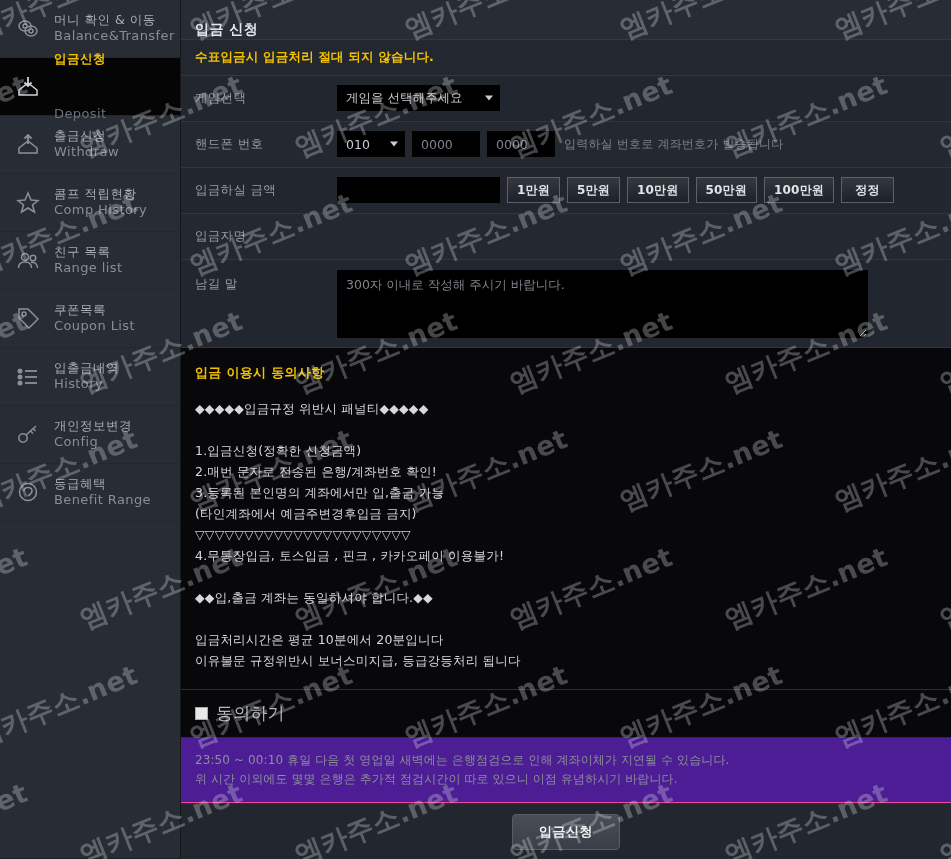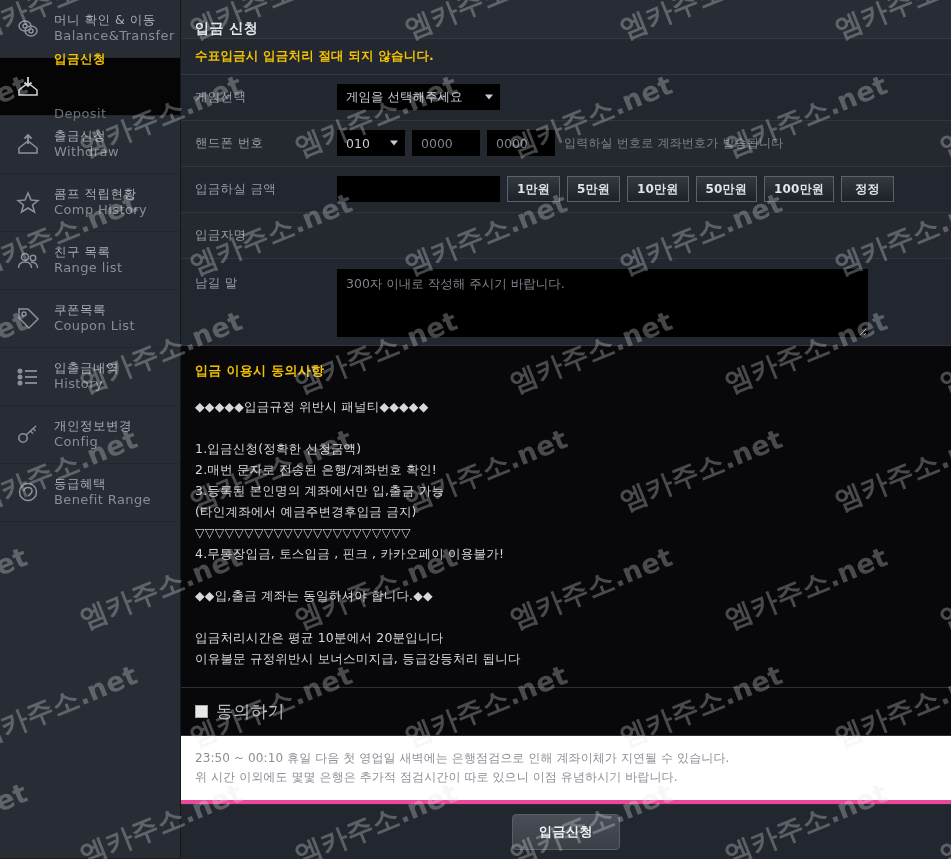--- a/index.html
+++ b/index.html
@@ -160,22 +160,22 @@
   }
   .cbx {
     width: 13px; height: 13px;
     background: #e8e8e8; border: 1px solid #aaa;
     cursor: pointer; flex: 0 0 13px;
   }
   .agree-label { font-size: 17px; color: #b5b8be; letter-spacing: .2px; }
 
   .footnote {
     padding: 13px 0 13px 14px;
-    background: #ffffff;
-    border-bottom: 4px solid #ec4899;
+    background: #4c1d95;
+    border-bottom: 1px solid #ec4899;
   }
   .footnote-line {
     font-size: 12px; color: #8b8f97;
     line-height: 19px; letter-spacing: .1px;
   }
 
   .submit-wrap {
     display: flex; align-items: center; justify-content: center;
     height: 56px; background: #22262e;
     border-top: 1px solid #2b2f36;

